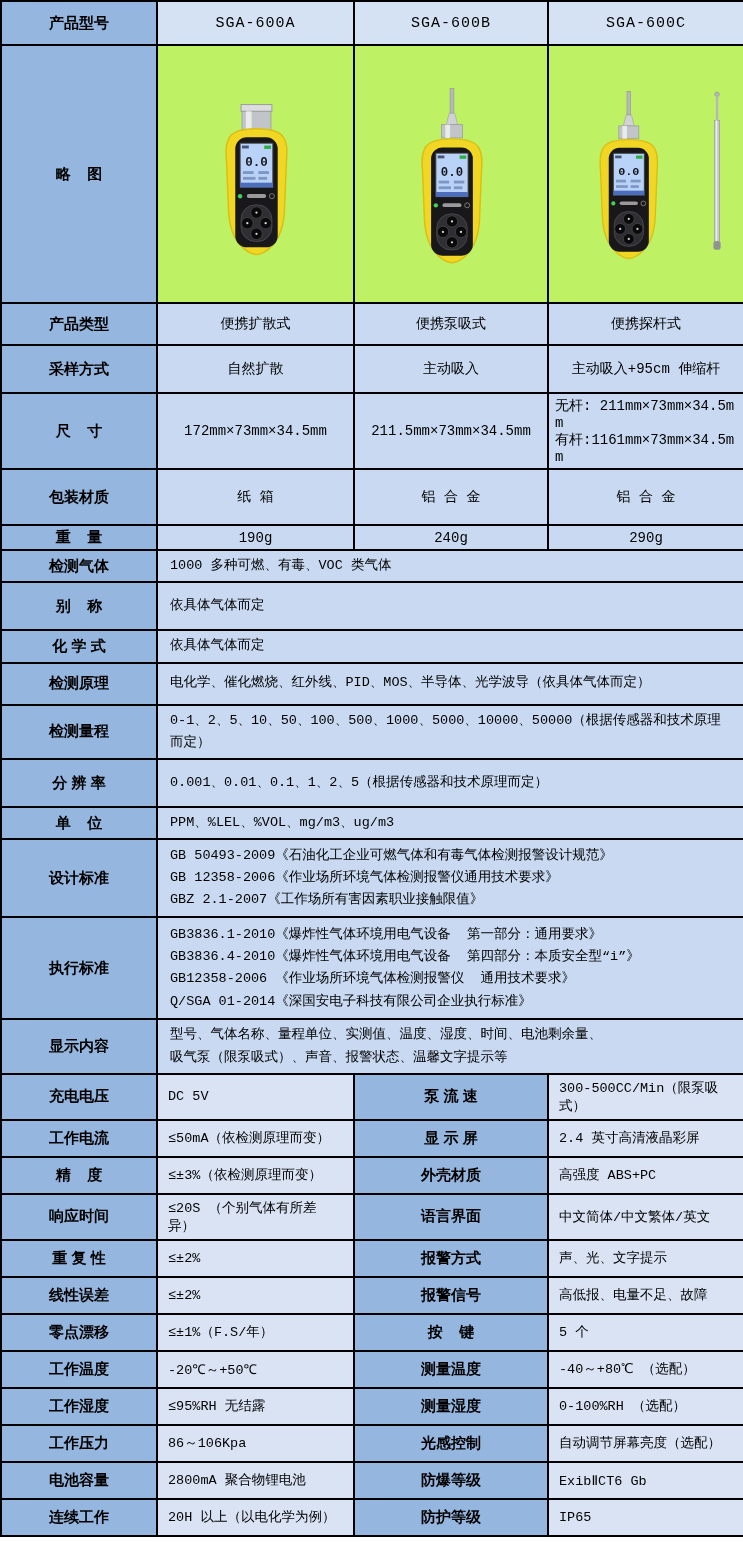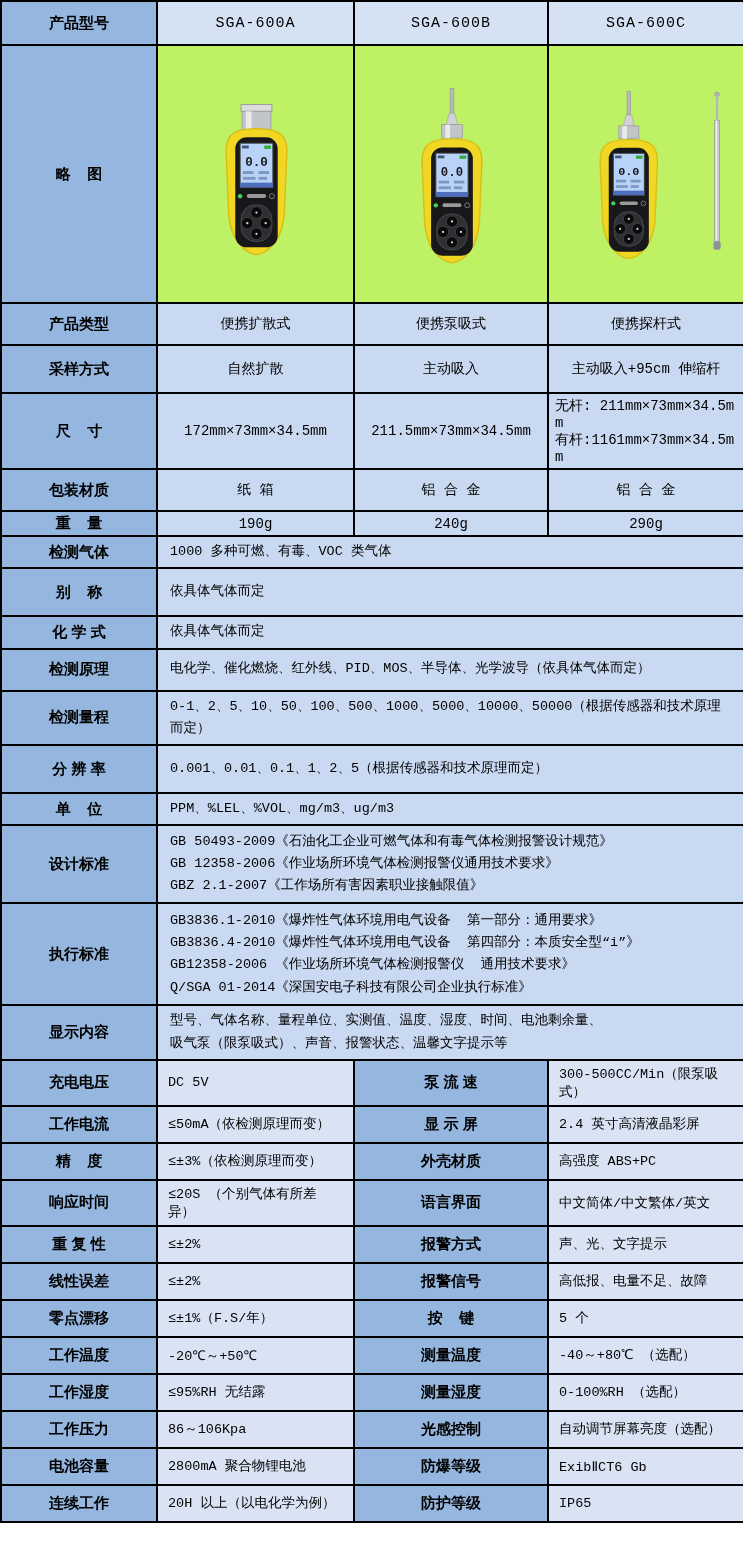--- a/index.html
+++ b/index.html
@@ -114,21 +114,21 @@
         <td class="vc">主动吸入</td>
         <td class="vc">主动吸入+95cm 伸缩杆</td>
       </tr>
 <tr style="height:56px">
         <td class="lbl">尺    寸</td>
         <td class="vc">172mm×73mm×34.5mm</td>
         <td class="vc">211.5mm×73mm×34.5mm</td>
         <td class="vc" style="text-align:left;padding-left:6px">无杆: 211mm×73mm×34.5mm
 有杆:1161mm×73mm×34.5mm</td>
       </tr>
-<tr style="height:42px">
+<tr style="height:56px">
         <td class="lbl">包装材质</td>
         <td class="vc">纸 箱</td>
         <td class="vc">铝 合 金</td>
         <td class="vc">铝 合 金</td>
       </tr>
 <tr style="height:24px">
         <td class="lbl">重    量</td>
         <td class="vc">190g</td>
         <td class="vc">240g</td>
         <td class="vc">290g</td>

